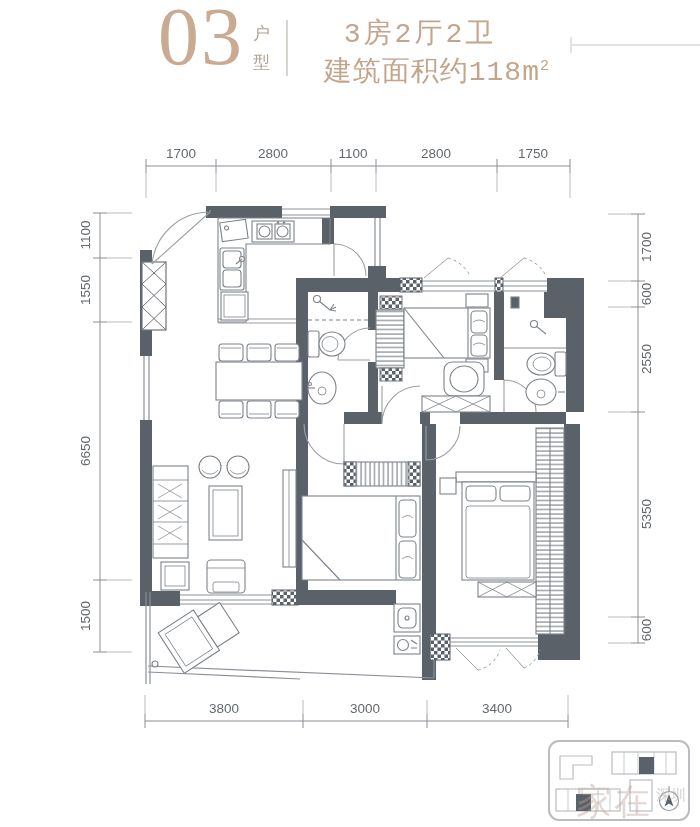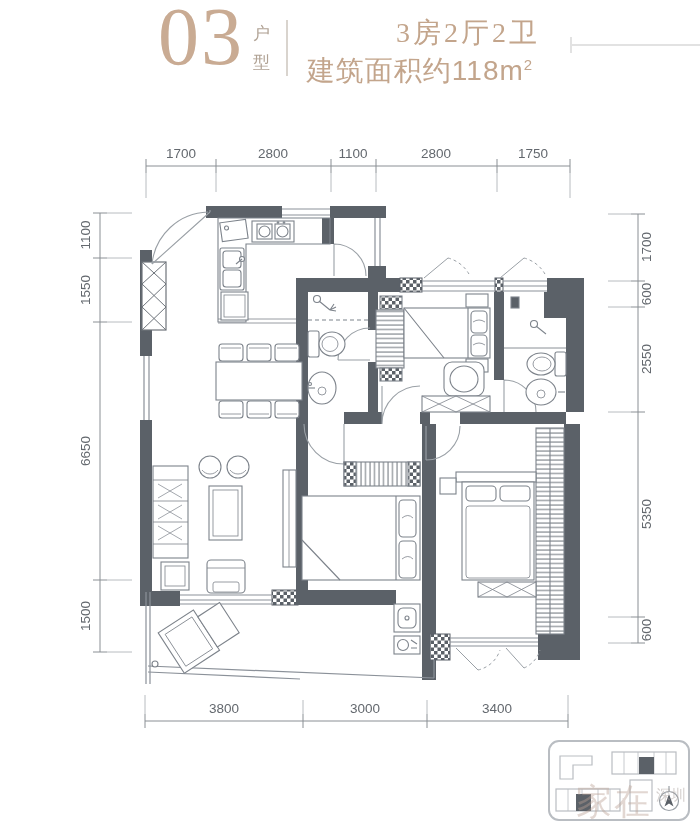--- a/index.html
+++ b/index.html
@@ -4,24 +4,24 @@
 <style>
   html,body{margin:0;padding:0;background:#fff;}
   .page{position:relative;width:700px;height:827px;background:#fff;overflow:hidden;
         font-family:"Liberation Sans",sans-serif;border-radius:18px;}
   
   .unit-num{position:absolute;left:158px;top:-8px;font-family:"Liberation Serif",serif;
             font-size:82px;line-height:1.1;color:#c9ab93;letter-spacing:2px;}
   .unit-label{position:absolute;left:253px;top:22px;display:flex;flex-direction:column;
               gap:6px;font-family:"Liberation Serif",serif;font-size:17px;color:#b0a294;}
   .title-divider{position:absolute;left:286px;top:20px;width:2px;height:56px;background:#d9d4ce;}
-  .spec-line{position:absolute;left:300px;top:14px;width:240px;text-align:right;
-             font-family:Liberation Serif, serif;font-size:28px;color:#c3a58c;letter-spacing:3px;}
-  .area-line{position:absolute;left:290px;top:52px;width:260px;text-align:center;
-             font-family:Liberation Sans, sans-serif;font-size:28px;color:#c3a58c;letter-spacing:1px;}
+  .spec-line{position:absolute;left:300px;top:14px;width:240px;text-align:center;
+             font-family:Liberation Mono, monospace;font-size:28px;color:#c3a58c;letter-spacing:3px;}
+  .area-line{position:absolute;left:290px;top:52px;width:260px;text-align:right;
+             font-family:Liberation Mono, monospace;font-size:28px;color:#c3a58c;letter-spacing:1px;}
   .area-line sup{font-size:15px;}
   .deco-line{position:absolute;left:570px;top:44px;width:130px;height:2px;background:#e2e2e2;}
   .deco-tick{position:absolute;left:570px;top:37px;width:2px;height:16px;background:#e2e2e2;}
   
   .watermark{position:absolute;left:576px;top:758px;color:rgba(185,160,148,0.42);
              font-family:"Liberation Serif",serif;pointer-events:none;margin-top:20px;}
   .watermark .wm-main{font-size:36px;letter-spacing:2px;}
   .watermark .wm-sub{font-size:15px;position:relative;top:-14px;left:4px;color:rgba(170,160,155,0.5);}
   svg{position:absolute;left:0;top:0;}
   text.dim{font-family:"Liberation Sans",sans-serif;font-size:13.5px;fill:#63686e;}

